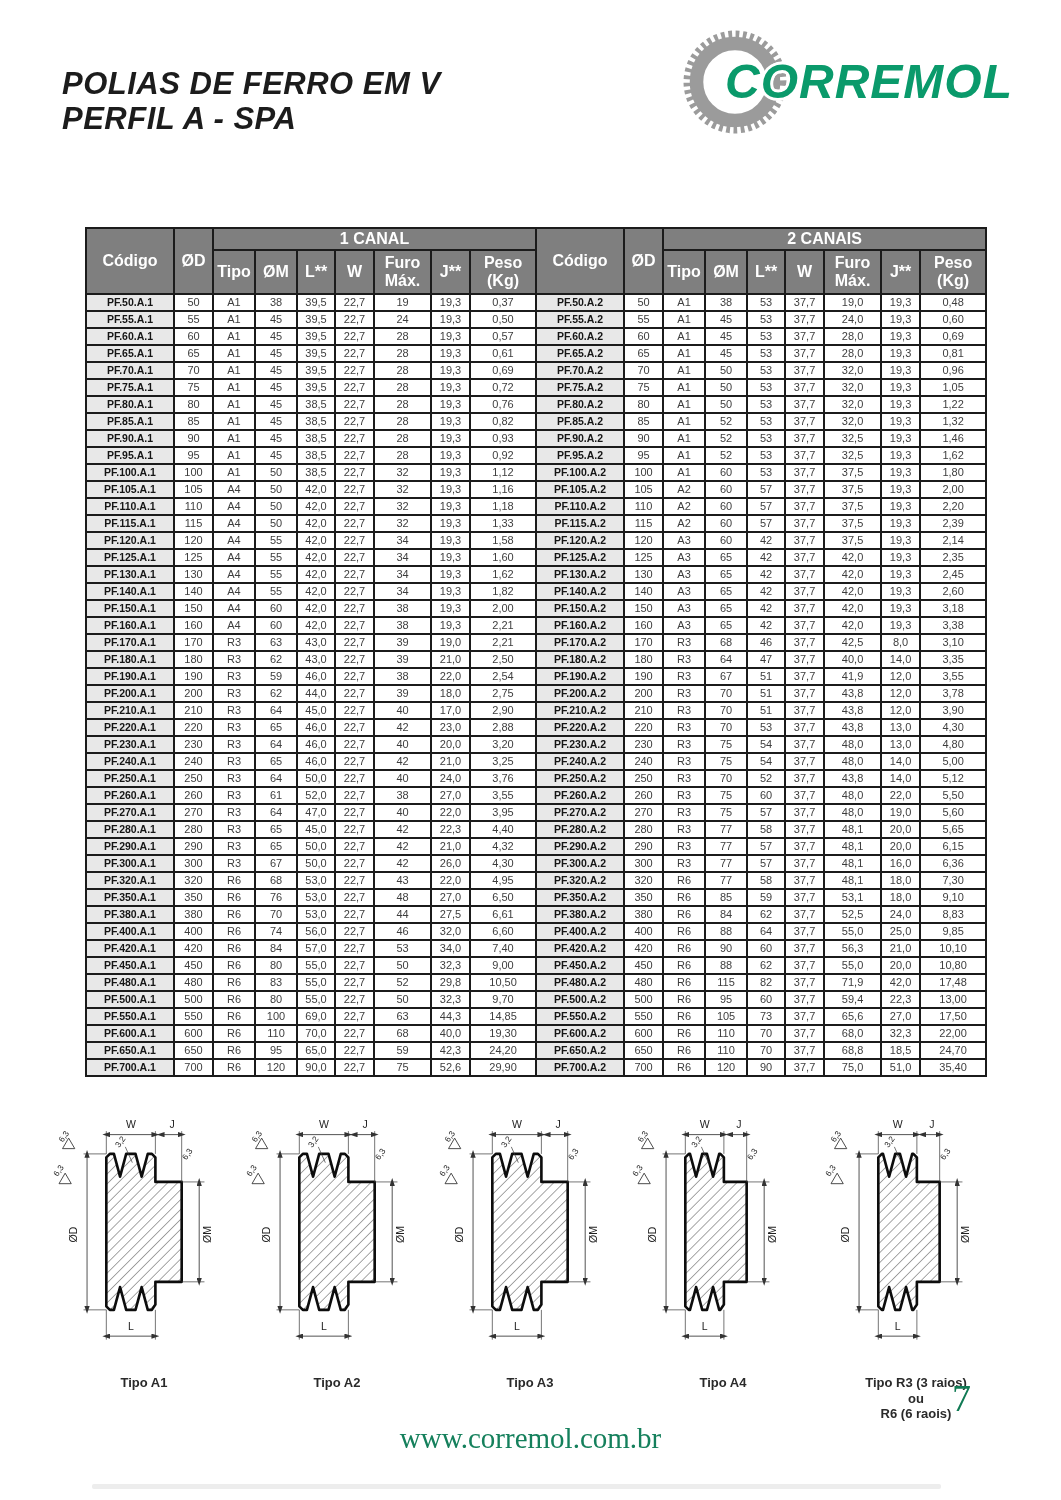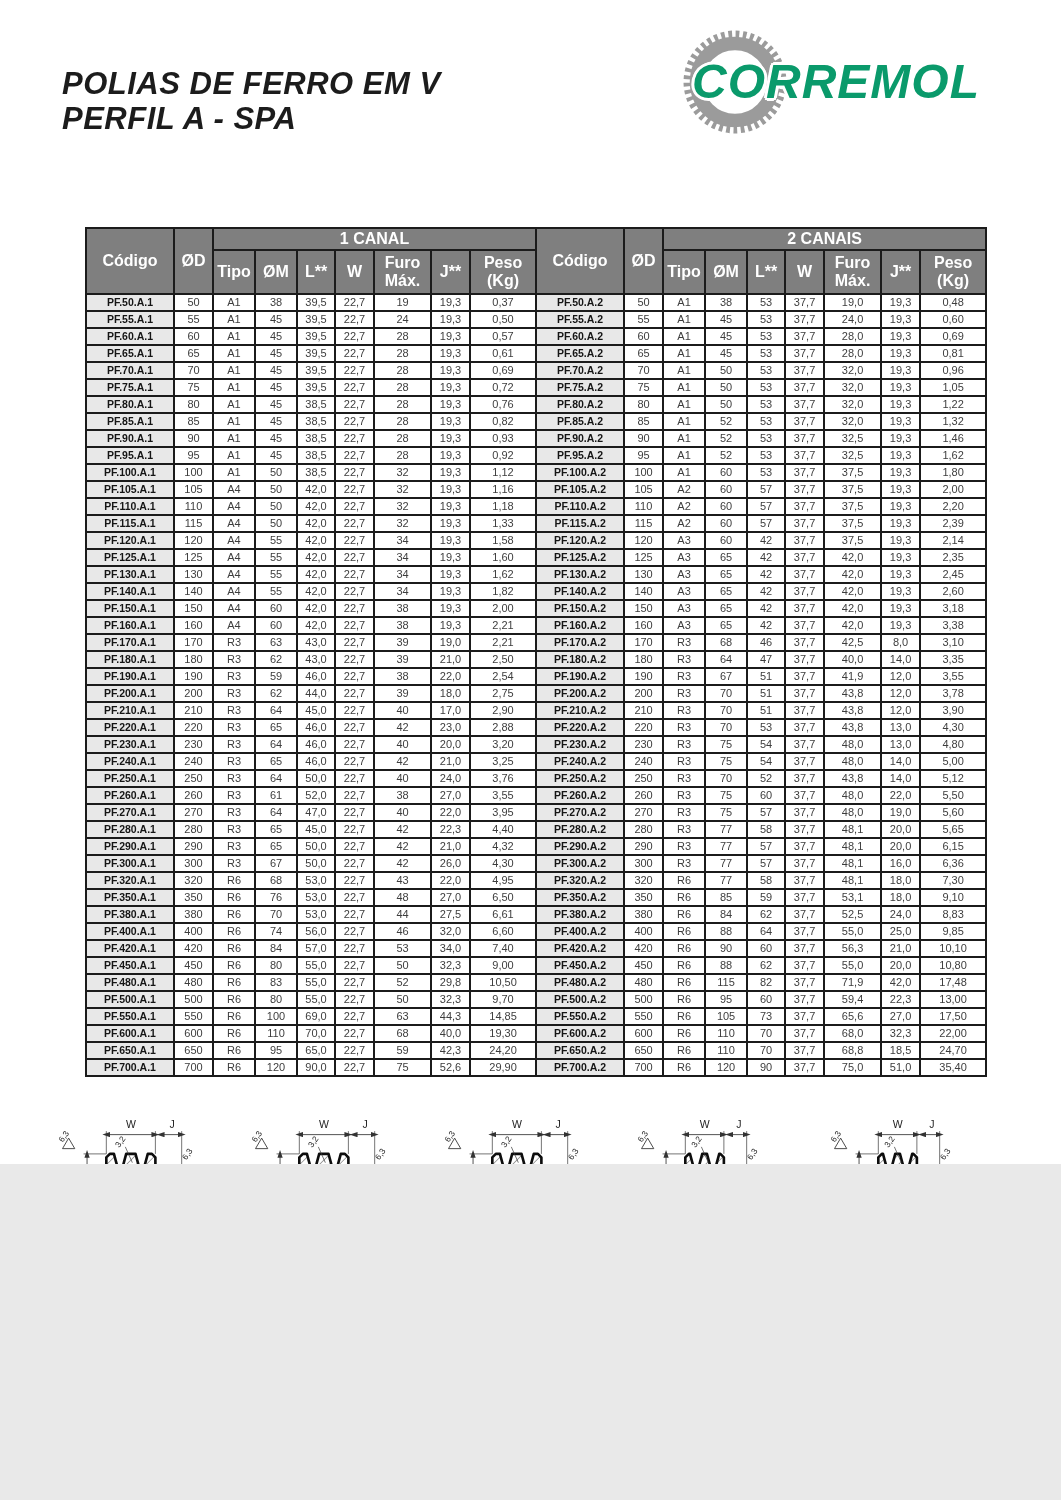--- a/index.html
+++ b/index.html
@@ -1,31 +1,31 @@
 <!DOCTYPE html>
 <html><head>
 <meta charset="utf-8">
 <style>
   * { box-sizing: border-box; }
   html,body { margin:0; padding:0; background:#e9e9e9; }
   .page {
-    position:relative; width:1061px; height:1164px; margin:0 auto;
+    position:relative; width:1061px; height:1500px; margin:0 auto;
     background:#ffffff; overflow:hidden;
     font-family:"Liberation Sans", sans-serif;
   }
   
   .title {
     position:absolute; left:62px; top:66px;
     font-size:31px; line-height:1.14; font-weight:bold; font-style:italic;
     color:#1c1c1c; letter-spacing:.5px;
   }
   .logo { position:absolute; left:683px; top:28px; width:312px; height:112px; }
   .logo svg.gear { position:absolute; left:0; top:2px; width:104px; height:104px; }
   .logo .logo-text {
-    position:absolute; left:9px; top:26px;
+    position:absolute; left:42px; top:26px;
     font-size:48px; font-weight:bold; font-style:italic; letter-spacing:1px;
     color:#0a9a6b;
     text-shadow:-3px 0 0 #fff, 3px 0 0 #fff, 0 -3px 0 #fff, 0 3px 0 #fff,
                 -2px -2px 0 #fff, 2px 2px 0 #fff, -2px 2px 0 #fff, 2px -2px 0 #fff;
     white-space:nowrap;
   }
   
   table.spec {
     position:absolute; left:85px; top:227px; width:900px;
     border-collapse:collapse; table-layout:fixed;

